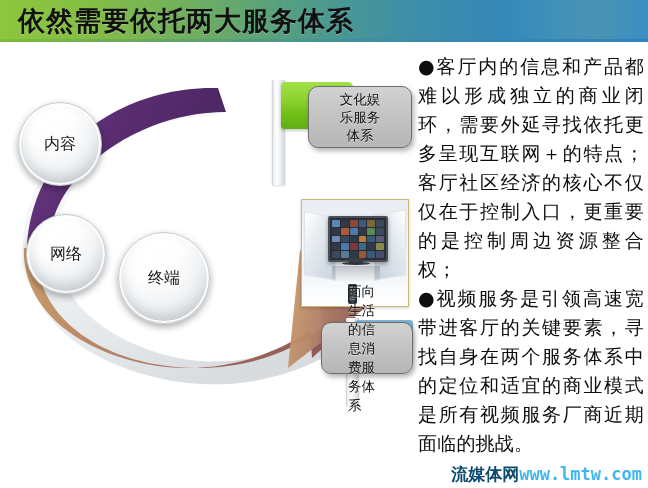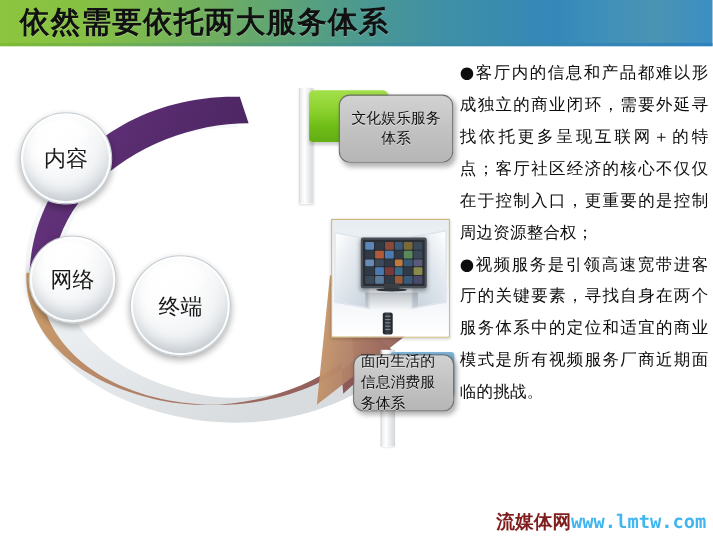--- a/index.html
+++ b/index.html
@@ -37,21 +37,21 @@
     background:radial-gradient(circle at 34% 26%,#ffffff 0%,#fdfdfd 28%,#f2f4f6 55%,#e3e7ea 78%,#ced5d9 100%);
     box-shadow:
       0 3px 7px rgba(0,0,0,.33),
       inset 0 0 0 2px rgba(255,255,255,.9),
       inset 0 -7px 13px rgba(150,160,168,.45),
       inset 0 7px 12px rgba(255,255,255,.95);
     border:1px solid #c3cbd1;
     display:flex;align-items:center;justify-content:center;
   }
   .bubble span{
-    font-size:20px;color:#1a1a1a;font-weight:500;
+    font-size:16px;color:#1a1a1a;font-weight:500;
     text-shadow:0 1px 0 rgba(255,255,255,.9);
   }
   .bubble::after{
     content:"";position:absolute;left:16%;top:8%;width:58%;height:32%;
     border-radius:50%;
     background:linear-gradient(to bottom,rgba(255,255,255,.95),rgba(255,255,255,0));
     pointer-events:none;
   }
   #b-content{left:18px;top:60px;width:82px;height:82px;}
   #b-network{left:26px;top:172px;width:78px;height:78px;}
@@ -79,21 +79,21 @@
     border-radius:3px;
     box-shadow:0 2px 3px rgba(0,0,0,.2);
   }
 
   .callout-box{
     position:absolute;
     background:linear-gradient(to bottom,#d2d2d2 0%,#c4c4c4 45%,#b6b6b6 100%);
     border:1.5px solid #6e6e6e;border-radius:10px;
     box-shadow:2px 3px 5px rgba(0,0,0,.3);
     display:flex;align-items:center;
-    padding:6px 6px;box-sizing:border-box;
+    padding:6px 26px;box-sizing:border-box;
   }
   .callout-box p{
     margin:0;font-size:13.5px;line-height:18px;color:#111;
     text-align:center;width:100%;
     text-shadow:0 1px 0 rgba(255,255,255,.5);
   }
   #callout-top{left:308px;top:86px;width:104px;height:62px;}
   #callout-top p{text-align:center;}
   #callout-bottom{left:321px;top:322px;width:92px;height:52px;}
   #callout-bottom p{text-align:left;line-height:19px;}
@@ -141,34 +141,34 @@
     border-radius:2px;
   }
   .photo .remote b{position:absolute;left:2px;width:5px;height:1px;background:#7e8792;display:block;}
 
   
   .text-panel{
     position:absolute;left:412px;top:52px;width:236px;height:420px;
   }
   .text-panel p{
     margin:0 0 0 0;padding:0 4px 0 6px;
-    font-size:15px;line-height:29px;color:#0d0d0d;
+    font-size:19px;line-height:29px;color:#0d0d0d;
     text-align:justify;text-justify:inter-ideograph;
     letter-spacing:.2px;
   }
 
   
   .watermark{
     position:absolute;right:6px;bottom:2px;
     font-size:17px;font-weight:bold;color:#3fb6f0;
     letter-spacing:0px;white-space:nowrap;
     font-family:"DejaVu Sans Mono","Liberation Mono",monospace;
     text-shadow:0 0 1px rgba(255,255,255,.8);
   }
-  .watermark .cn{font-family:"DejaVu Sans","Liberation Sans",sans-serif;color:#7f1d1d;}
+  .watermark .cn{font-family:"DejaVu Sans","Liberation Sans",sans-serif;color:#0c4a6e;}
 </style>
 </head>
 <body>
 
 <div id="slide">
 
   <div class="title-bar">
     <div class="title-text">依然需要依托两大服务体系</div>
     <div class="tb-under"></div>
   </div>

